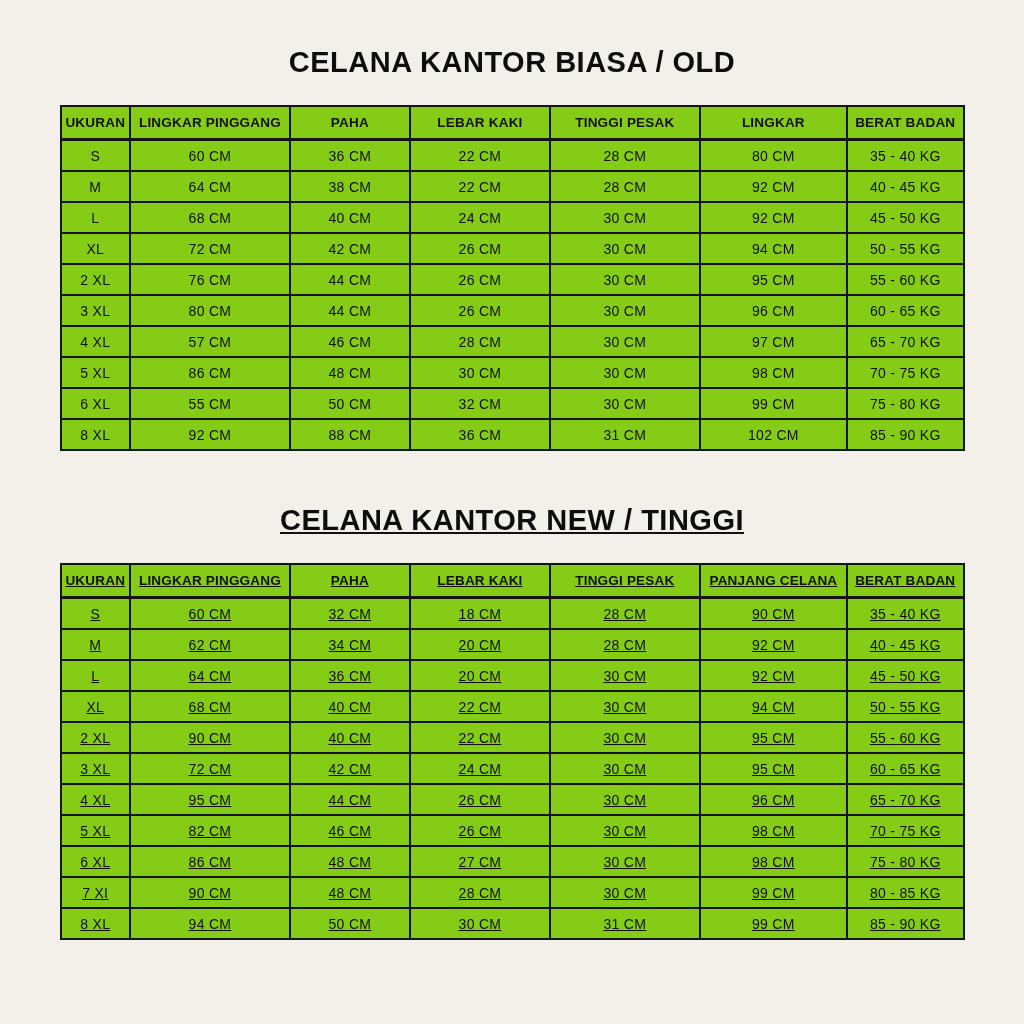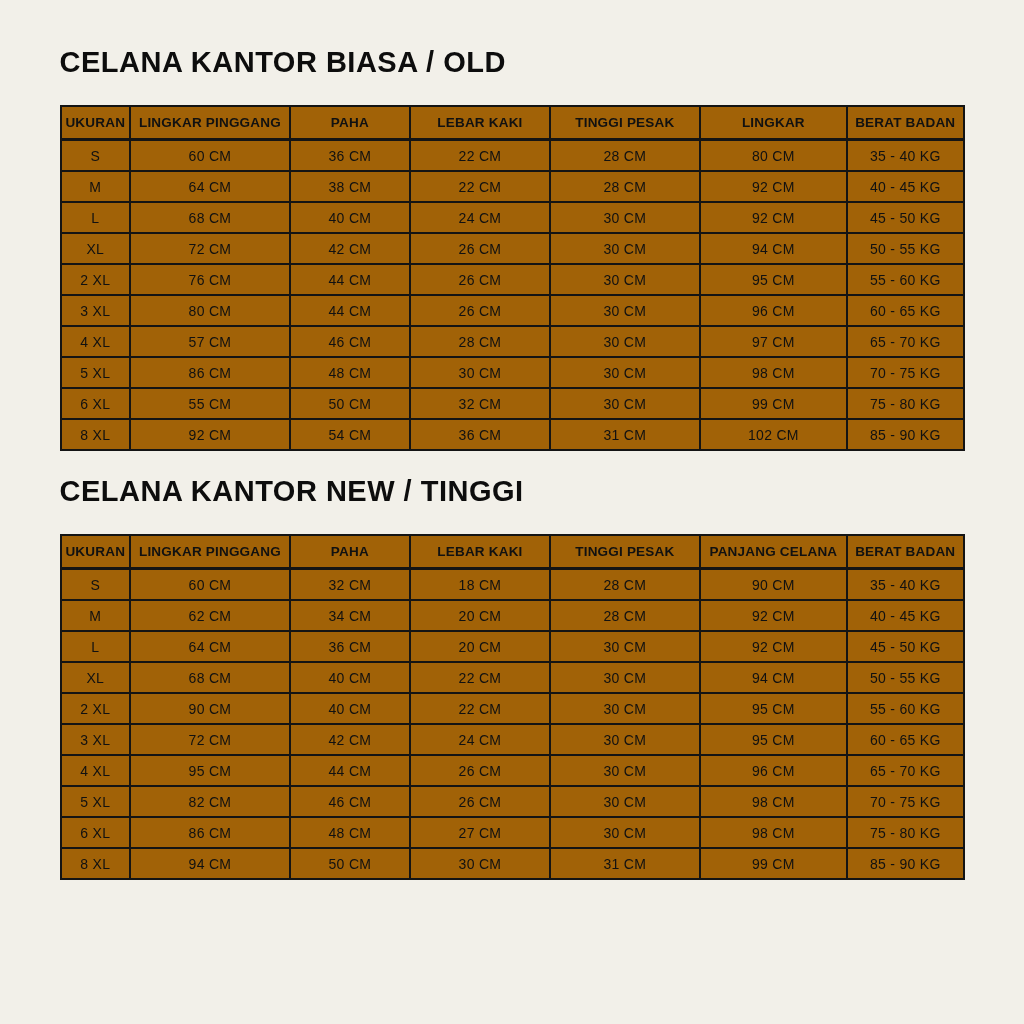--- a/index.html
+++ b/index.html
@@ -14,34 +14,36 @@
     width: 1024px;
     height: 1024px;
     padding-top: 46px;
     overflow: hidden;
   }
   .chart-block {
     width: 905px;
     margin: 0 auto;
   }
   .chart-title {
+    text-align: center;
     font-weight: bold;
     font-size: 29px;
     letter-spacing: 0.5px;
     margin-bottom: 26px;
     color: #0d0d0d;
     font-family: "Liberation Sans", sans-serif;
   }
   .chart-block + .chart-block {
-    margin-top: 24px;
+    margin-top: 53px;
+    text-decoration: underline;
   }
   table.size-table {
     border-collapse: collapse;
     width: 100%;
-    background: #a16207;
+    background: #84cc16;
     table-layout: fixed;
   }
   table.size-table th,
   table.size-table td {
     border: 2px solid #141414;
     text-align: center;
     vertical-align: middle;
   }
   table.size-table th {
     font-size: 13.5px;
@@ -169,21 +171,21 @@
             <td>55 CM</td>
             <td>50 CM</td>
             <td>32 CM</td>
             <td>30 CM</td>
             <td>99 CM</td>
             <td>75 - 80 KG</td>
           </tr>
           <tr>
             <td>8 XL</td>
             <td>92 CM</td>
-            <td>54 CM</td>
+            <td>88 CM</td>
             <td>36 CM</td>
             <td>31 CM</td>
             <td>102 CM</td>
             <td>85 - 90 KG</td>
           </tr>
         </tbody>
       </table>
   </div>
 
   <div class="chart-block">
@@ -285,20 +287,29 @@
           <tr>
             <td>6 XL</td>
             <td>86 CM</td>
             <td>48 CM</td>
             <td>27 CM</td>
             <td>30 CM</td>
             <td>98 CM</td>
             <td>75 - 80 KG</td>
           </tr>
           <tr>
+            <td>7 XI</td>
+            <td>90 CM</td>
+            <td>48 CM</td>
+            <td>28 CM</td>
+            <td>30 CM</td>
+            <td>99 CM</td>
+            <td>80 - 85 KG</td>
+          </tr>
+          <tr>
             <td>8 XL</td>
             <td>94 CM</td>
             <td>50 CM</td>
             <td>30 CM</td>
             <td>31 CM</td>
             <td>99 CM</td>
             <td>85 - 90 KG</td>
           </tr>
         </tbody>
       </table>

